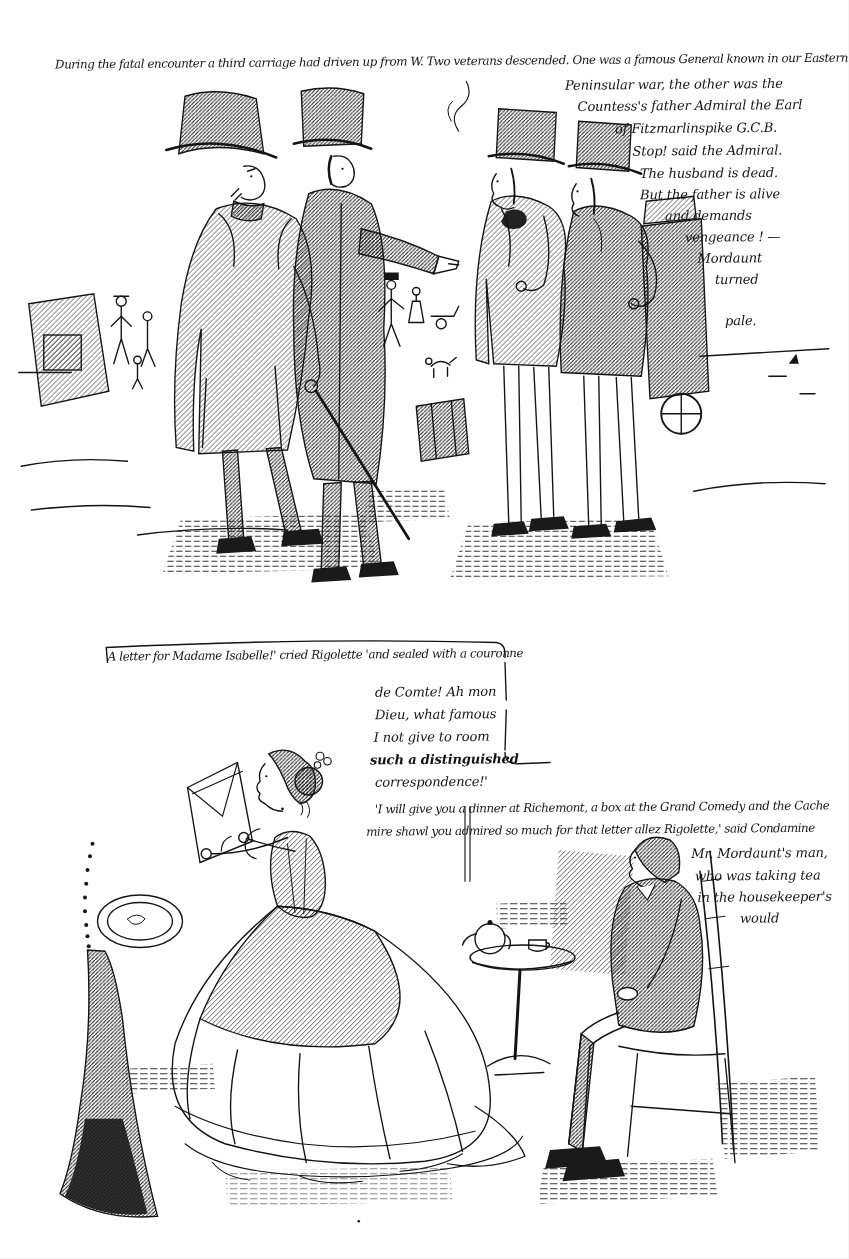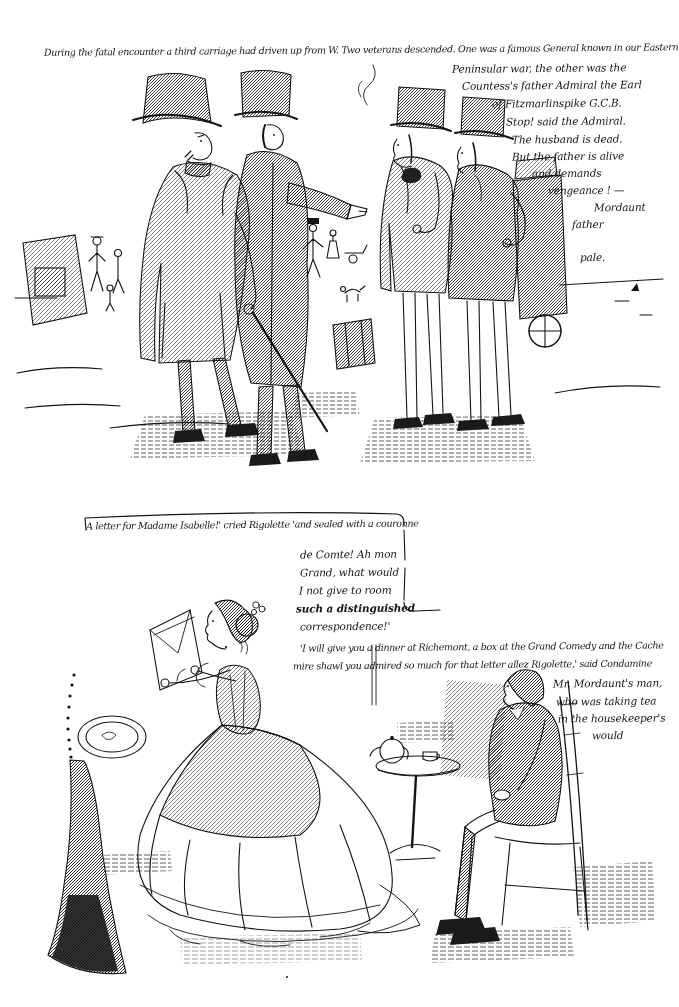--- a/index.html
+++ b/index.html
@@ -20,22 +20,22 @@
   <span class="hand h95" style="left:44px;top:44px;">During the fatal encounter a third carriage had driven up from W. Two veterans descended. One was a famous General known in our Eastern &amp;</span>
 
   <span class="hand h105" style="left:452px;top:62px;">Peninsular war, the other was the</span>
   <span class="hand h105" style="left:462px;top:79px;">Countess's father Admiral the Earl</span>
   <span class="hand h105" style="left:492px;top:97px;">of Fitzmarlinspike G.C.B.</span>
   <span class="hand h105" style="left:506px;top:115px;">Stop! said the Admiral.</span>
   <span class="hand h105" style="left:512px;top:133px;">The husband is dead.</span>
   <span class="hand h105" style="left:512px;top:150px;">But the father is alive</span>
   <span class="hand h105" style="left:532px;top:167px;">and demands</span>
   <span class="hand h105" style="left:548px;top:184px;">vengeance ! —</span>
-  <span class="hand h105" style="left:558px;top:201px;margin-left:36px;">Mordaunt</span>
-  <span class="hand h105" style="left:572px;top:218px;">father</span>
+  <span class="hand h105" style="left:558px;top:201px;">Mordaunt</span>
+  <span class="hand h105" style="left:572px;top:218px;">turned</span>
   <span class="hand h105" style="left:580px;top:251px;font-style:italic;">pale.</span>
 
   <svg style="left:15px;top:63px;" width="650" height="405" viewBox="0 0 650 405">
     <defs>
       <pattern id="t-d1" width="4" height="4" patternUnits="userSpaceOnUse">
         <path d="M0,4 L4,0" stroke="#1a1a1a" stroke-width="0.55"></path>
       </pattern>
       <pattern id="t-d2" width="3" height="3" patternUnits="userSpaceOnUse">
         <path d="M0,3 L3,0" stroke="#1a1a1a" stroke-width="0.85"></path>
       </pattern>
@@ -166,21 +166,21 @@
   <svg style="left:75px;top:500px;" width="380" height="130" viewBox="0 0 380 130">
     <g stroke="#141414" stroke-width="1.1" fill="none" stroke-linecap="round">
       <path d="M10,18 L11,30 M10,18 Q180,10 322,14 Q330,15 329,26"></path>
       <path d="M329,30 L330,60 M330,68 L329,100"></path>
       <path d="M329,102 Q329,112 340,111 L365,110"></path>
     </g>
   </svg>
 
   <span class="hand h95" style="left:84px;top:519px;">'A letter for Madame Isabelle!' cried Rigolette 'and sealed with a couronne</span>
   <span class="hand h105" style="left:300px;top:548px;">de Comte! Ah mon</span>
-  <span class="hand h105" style="left:300px;top:566px;">Grand, what would</span>
+  <span class="hand h105" style="left:300px;top:566px;">Dieu, what famous</span>
   <span class="hand h105" style="left:299px;top:584px;">I not give to room</span>
   <span class="hand h105" style="left:296px;top:602px;font-weight:bold;">such a distinguished</span>
   <span class="hand h105" style="left:300px;top:620px;font-style:italic;">correspondence!'</span>
 
   <span class="hand h95" style="left:300px;top:641px;">'I will give you a dinner at Richemont, a box at the Grand Comedy and the Cache</span>
   <span class="hand h95" style="left:293px;top:659px;">mire shawl you admired so much for that letter allez Rigolette,' said Condamine</span>
   <span class="hand h105" style="left:553px;top:677px;">Mr. Mordaunt's man,</span>
   <span class="hand h105" style="left:556px;top:695px;">who was taking tea</span>
   <span class="hand h105" style="left:558px;top:712px;">in the housekeeper's</span>
   <span class="hand h105" style="left:592px;top:729px;">would</span>

